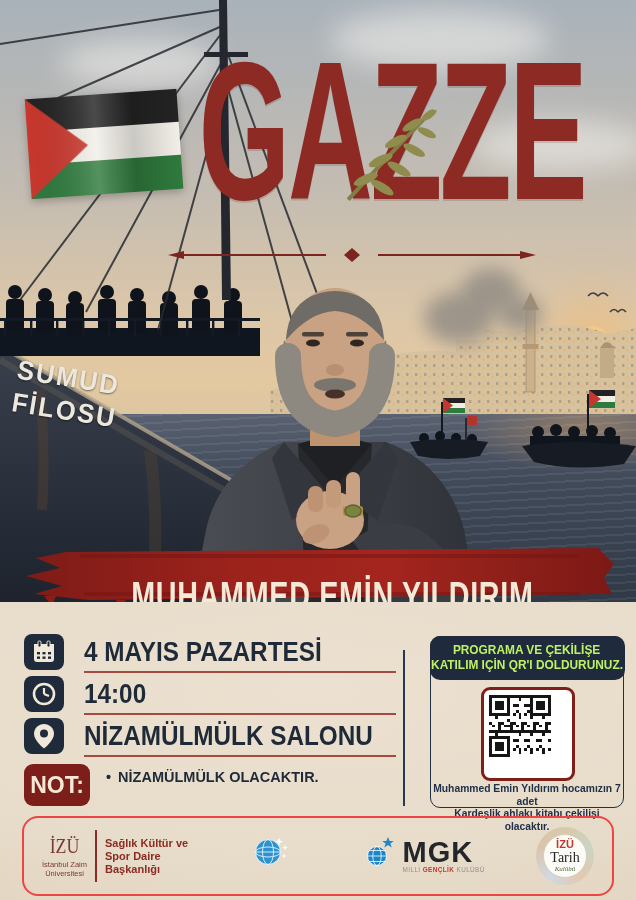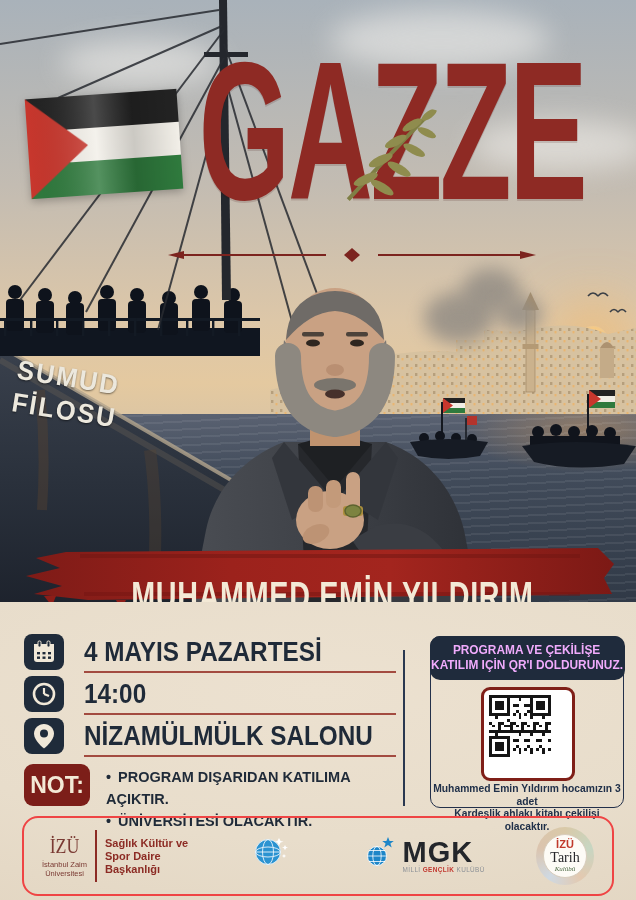--- a/index.html
+++ b/index.html
@@ -66,21 +66,21 @@
 
   #vdivider{left:403px;top:650px;width:2px;height:156px;background:#2a3850;}
 
   #not-badge{left:24px;top:764px;width:66px;height:42px;background:#7c1e19;border-radius:9px;
     display:flex;align-items:center;justify-content:center;color:#f3e9d6;font-size:23px;font-weight:bold;}
   #not-items{left:106px;top:766px;width:300px;color:#1f2a38;font-weight:bold;font-size:14.5px;line-height:22px;}
   #not-items .b{margin-right:7px;}
 
   #qr-card{left:430px;top:636px;width:192px;height:170px;border:1.5px solid #23304a;border-radius:10px;}
   #qr-head{position:absolute;left:-1.5px;top:-1.5px;width:195px;height:44px;background:#1f2b3c;border-radius:10px;
-    display:flex;flex-direction:column;align-items:center;justify-content:center;color:#f0abfc;font-weight:bold;}
+    display:flex;flex-direction:column;align-items:center;justify-content:center;color:#bef264;font-weight:bold;}
   #qr-head div{font-size:12.5px;line-height:14.5px;transform:scaleX(.95);white-space:nowrap;}
   #qr-box{position:absolute;left:50px;top:50px;width:78px;height:78px;background:#fff;border:3px solid #7f1f18;
     border-radius:9px;padding:5px;}
   #qr-caption{position:absolute;left:0;top:146px;width:100%;text-align:center;color:#203049;font-weight:bold;
     font-size:10.3px;line-height:12.5px;}
 
   
   #footer{left:22px;top:816px;width:592px;height:80px;border:2px solid #ef4444;border-radius:16px;
     display:flex;align-items:center;justify-content:space-between;padding:0 18px;box-sizing:border-box;}
   .lg{display:flex;align-items:center;}
@@ -401,36 +401,35 @@
     <div class="lbl abs" style="top:718px"><span>NİZAMÜLMÜLK SALONU</span></div>
     <div class="ul abs" style="top:755px"></div>
   </div>
 
   <div id="vdivider" class="abs"></div>
 
   <div id="not-badge" class="abs">
     <span>NOT:</span>
   </div>
   <div id="not-items" class="abs">
-    <div><span class="b">•</span><span>PROGRAM DIŞARIDAN KATILIMA AÇIKTIR.</span></div>
-    <div><span class="b">•</span><span>ÜNİVERSİTESİ OLACAKTIR.</span></div>
+    <div><span class="b">•</span><span>NİZAMÜLMÜLK OLACAKTIR.</span></div>
   </div>
 
   <div id="qr-card" class="abs">
     <div id="qr-head">
       <div>PROGRAMA VE ÇEKİLİŞE</div>
       <div>KATILIM IÇİN QR'I DOLDURUNUZ.</div>
     </div>
     <div id="qr-box">
       <svg id="qr-svg" width="62" height="62" viewBox="0 0 21 21" shape-rendering="crispEdges">
           <path d="M7,0h1v1h-1zM8,0h1v1h-1zM9,0h1v1h-1zM10,0h1v1h-1zM11,0h1v1h-1zM12,0h1v1h-1zM13,0h1v1h-1zM10,1h1v1h-1zM8,3h1v1h-1zM9,3h1v1h-1zM12,3h1v1h-1zM13,3h1v1h-1zM9,5h1v1h-1zM13,5h1v1h-1zM8,6h1v1h-1zM10,6h1v1h-1zM12,6h1v1h-1zM2,7h1v1h-1zM10,7h1v1h-1zM14,7h1v1h-1zM18,7h1v1h-1zM6,8h1v1h-1zM0,9h1v1h-1zM3,9h1v1h-1zM4,9h1v1h-1zM7,9h1v1h-1zM8,9h1v1h-1zM11,9h1v1h-1zM12,9h1v1h-1zM15,9h1v1h-1zM16,9h1v1h-1zM19,9h1v1h-1zM20,9h1v1h-1zM1,10h1v1h-1zM3,10h1v1h-1zM5,10h1v1h-1zM6,10h1v1h-1zM7,10h1v1h-1zM9,10h1v1h-1zM11,10h1v1h-1zM13,10h1v1h-1zM15,10h1v1h-1zM17,10h1v1h-1zM19,10h1v1h-1zM3,11h1v1h-1zM7,11h1v1h-1zM11,11h1v1h-1zM15,11h1v1h-1zM19,11h1v1h-1zM0,12h1v1h-1zM1,12h1v1h-1zM2,12h1v1h-1zM3,12h1v1h-1zM4,12h1v1h-1zM5,12h1v1h-1zM6,12h1v1h-1zM7,12h1v1h-1zM8,12h1v1h-1zM9,12h1v1h-1zM10,12h1v1h-1zM11,12h1v1h-1zM12,12h1v1h-1zM13,12h1v1h-1zM14,12h1v1h-1zM15,12h1v1h-1zM16,12h1v1h-1zM17,12h1v1h-1zM18,12h1v1h-1zM19,12h1v1h-1zM20,12h1v1h-1zM2,13h1v1h-1zM10,13h1v1h-1zM14,13h1v1h-1zM18,13h1v1h-1zM8,15h1v1h-1zM9,15h1v1h-1zM12,15h1v1h-1zM13,15h1v1h-1zM16,15h1v1h-1zM17,15h1v1h-1zM20,15h1v1h-1zM9,17h1v1h-1zM13,17h1v1h-1zM17,17h1v1h-1zM8,18h1v1h-1zM10,18h1v1h-1zM12,18h1v1h-1zM14,18h1v1h-1zM16,18h1v1h-1zM18,18h1v1h-1zM20,18h1v1h-1zM10,19h1v1h-1zM14,19h1v1h-1zM18,19h1v1h-1zM0,0h7v7h-7z M1,1v5h5v-5z M2,2h3v3h-3zM14,0h7v7h-7z M15,1v5h5v-5z M16,2h3v3h-3zM0,14h7v7h-7z M1,15v5h5v-5z M2,16h3v3h-3z" fill="#151515" fill-rule="evenodd"></path>
         </svg>
     </div>
     <div id="qr-caption">
-      <div>Muhammed Emin Yıldırım hocamızın 3 adet</div>
+      <div>Muhammed Emin Yıldırım hocamızın 7 adet</div>
       <div>Kardeşlik ahlakı kitabı çekilişi olacaktır.</div>
     </div>
   </div>
 
   <div id="footer" class="abs">
     <div class="lg">
       <div style="text-align:center">
         <div id="izu-mono">İZÜ</div>
         <div id="izu-txt">
           <div>İstanbul Zaim</div>

